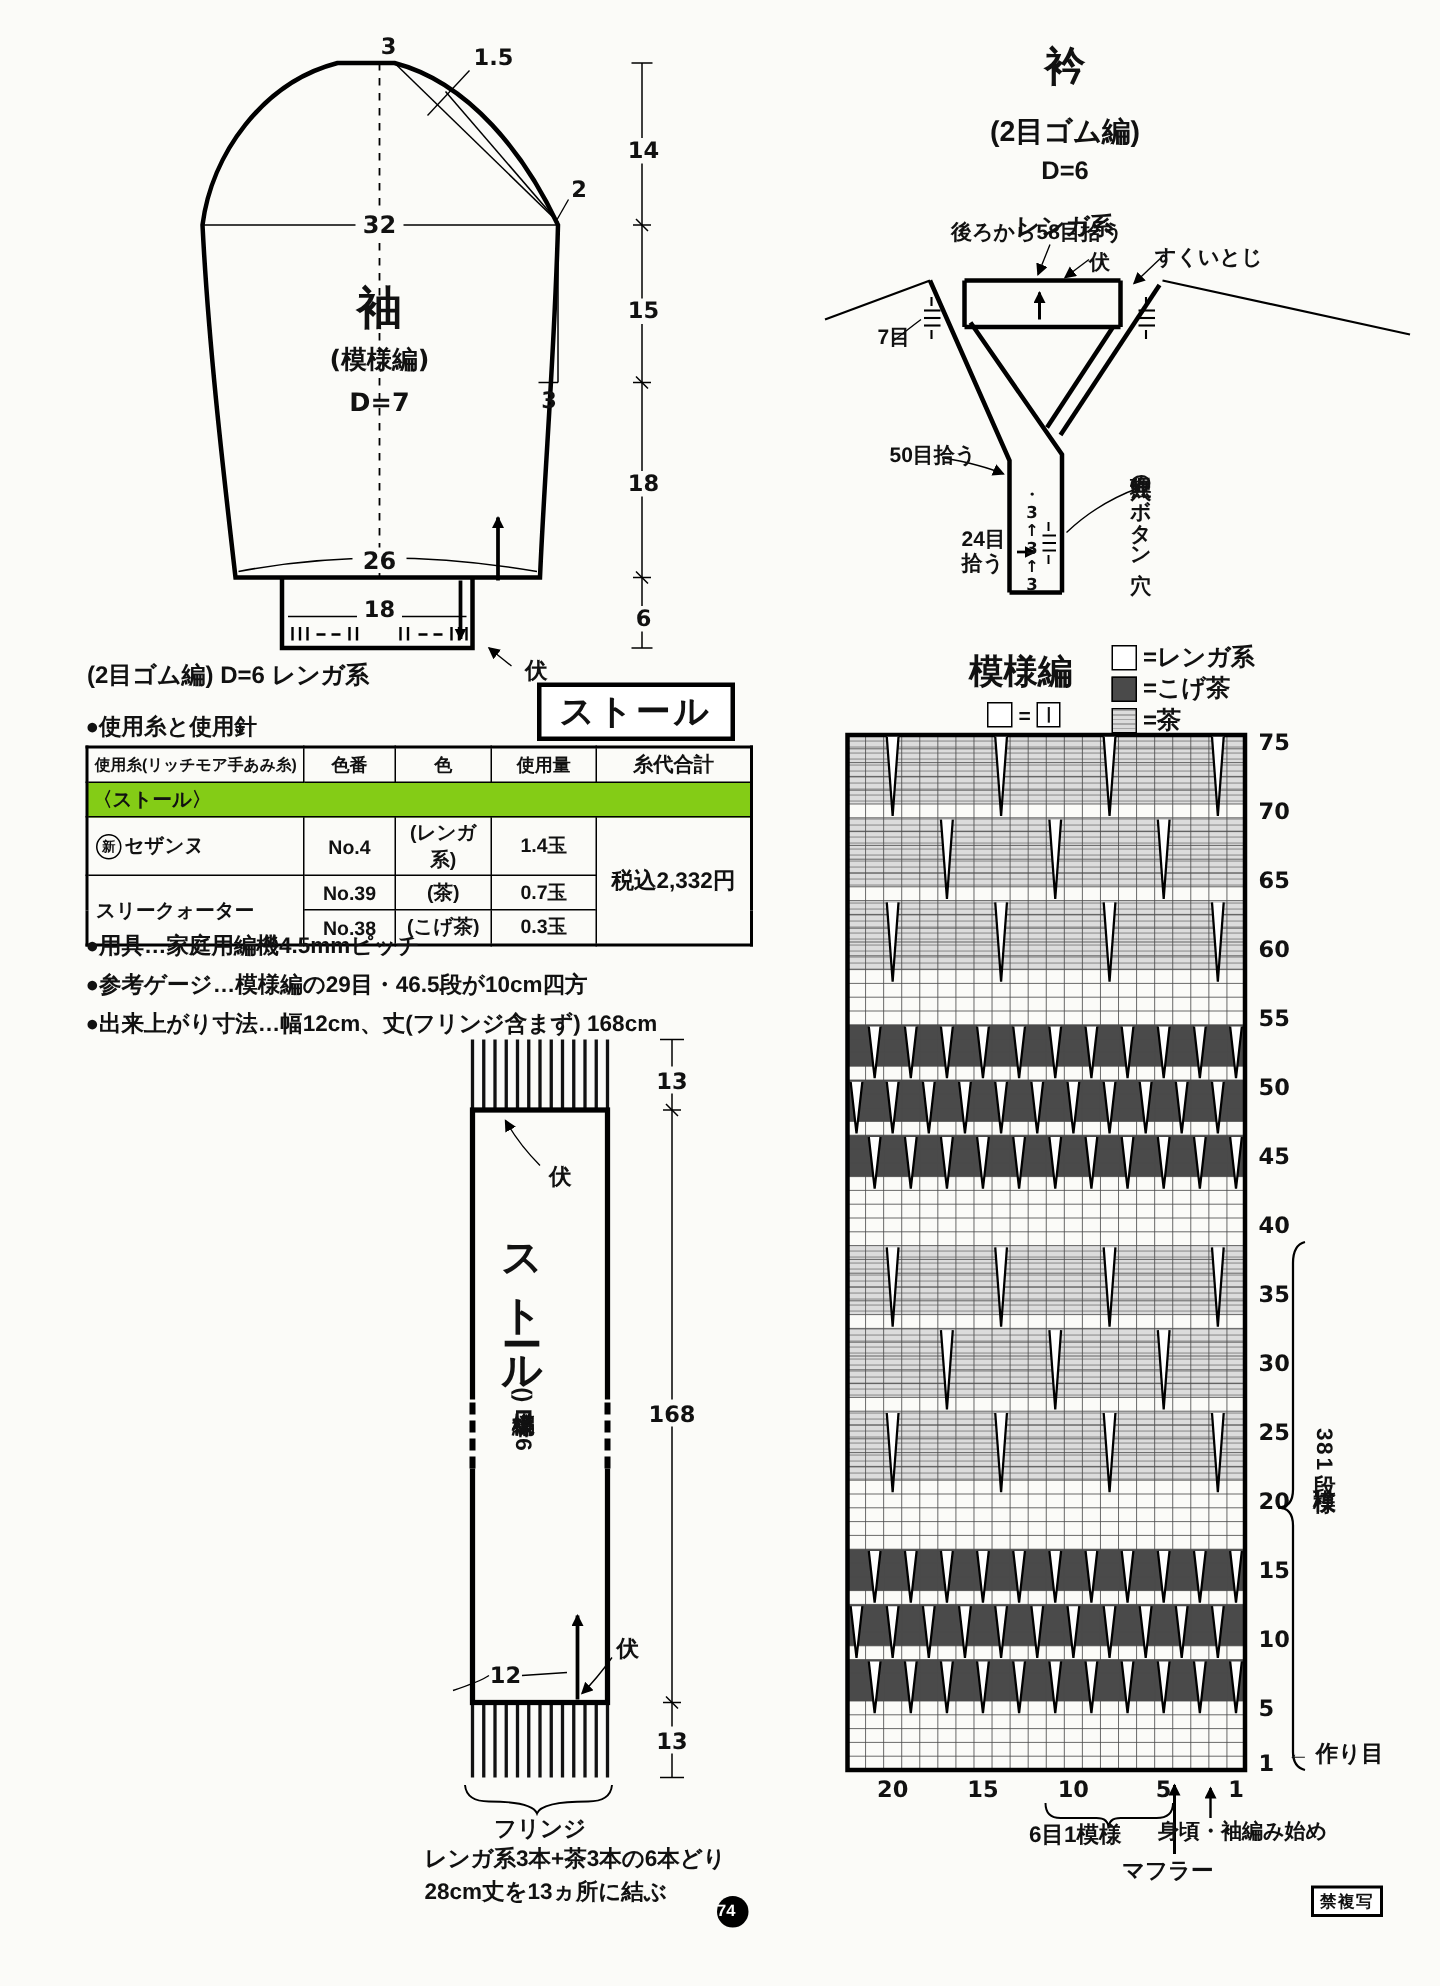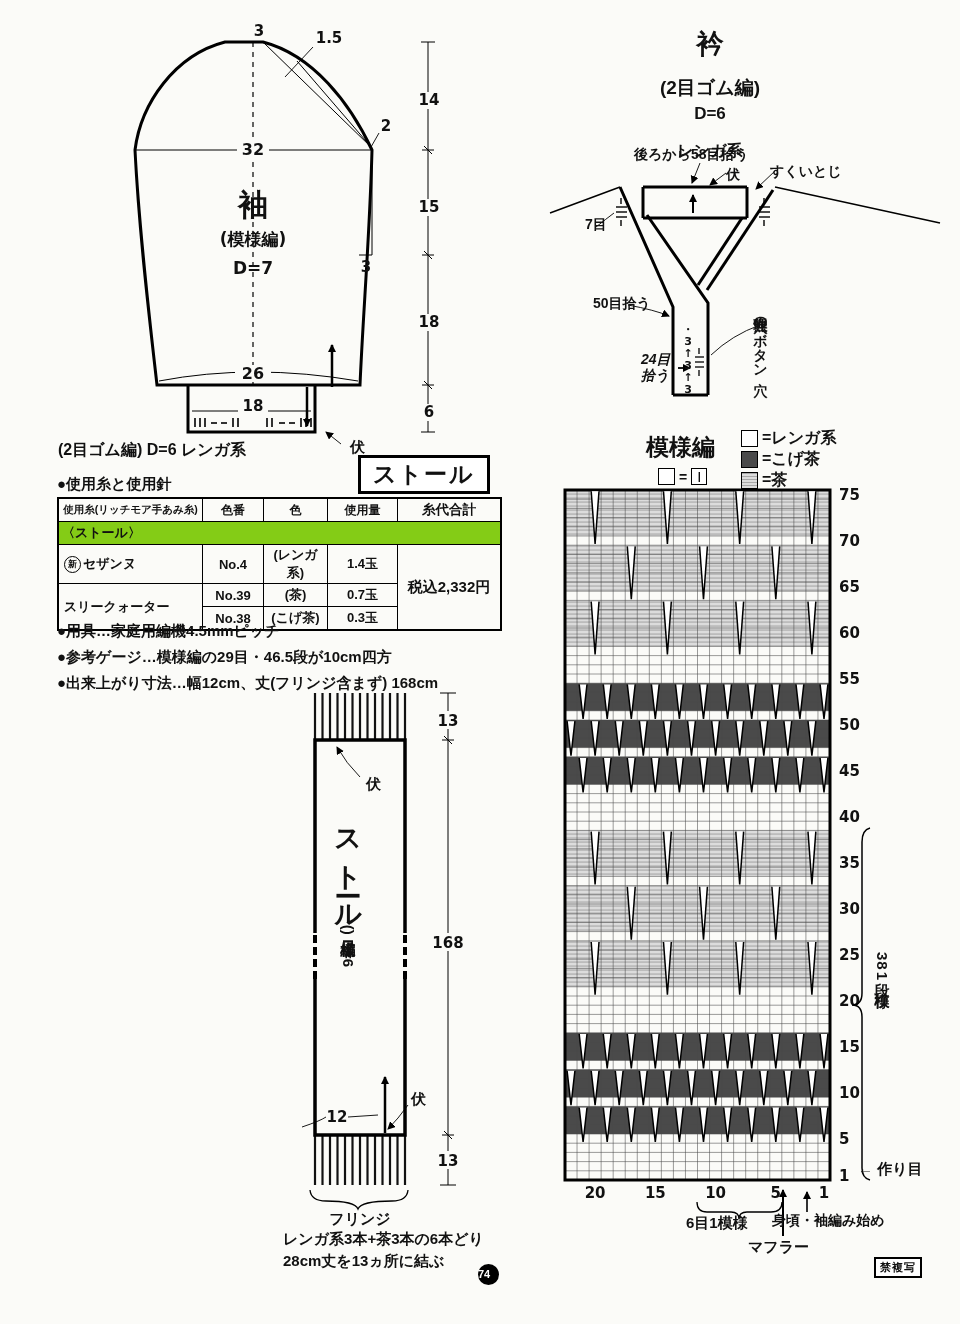--- a/index.html
+++ b/index.html
@@ -23,21 +23,21 @@
   .lgrow{display:flex;align-items:center;gap:4px;height:21px;}
   .lbox{width:15px;height:15px;border:1.8px solid #000;background:#fff;flex:none;}
   .lb-dark{background:#4a4a4a;}
   .lb-hatch{background:repeating-linear-gradient(0deg,#dcdcdc 0 2px,#a8a8a8 2px 3px);}
   .kbox{width:14px;height:15px;border:1.6px solid #000;font-size:11px;line-height:14px;text-align:center;flex:none;background:#fff;}
   .stamp{border:2px solid #000;font-size:11px;font-weight:bold;padding:1px 4px;background:#fff;letter-spacing:1px;}
   .pgnum{width:21px;height:21px;border-radius:50%;background:#000;color:#fff;font-size:11px;font-weight:bold;
      line-height:21px;}
   .note-line{white-space:nowrap;font-size:15px;font-weight:bold;line-height:26px;}
   .note-wrap{width:315px;white-space:normal;line-height:25px;}
-  .pre{white-space:pre-line;font-style:italic;}
+  .pre{white-space:pre-line;}
 </style>
 </head>
 <body>
 
 <svg class="abs" style="left:45px;top:15px;" width="470" height="450" viewBox="0 0 470 450">
   <defs>
     <marker id="ahS" markerWidth="10" markerHeight="10" refX="7" refY="4" orient="auto" markerUnits="userSpaceOnUse">
       <path d="M0,0 L8,4 L0,8 z" fill="#000"></path>
     </marker>
   </defs>

